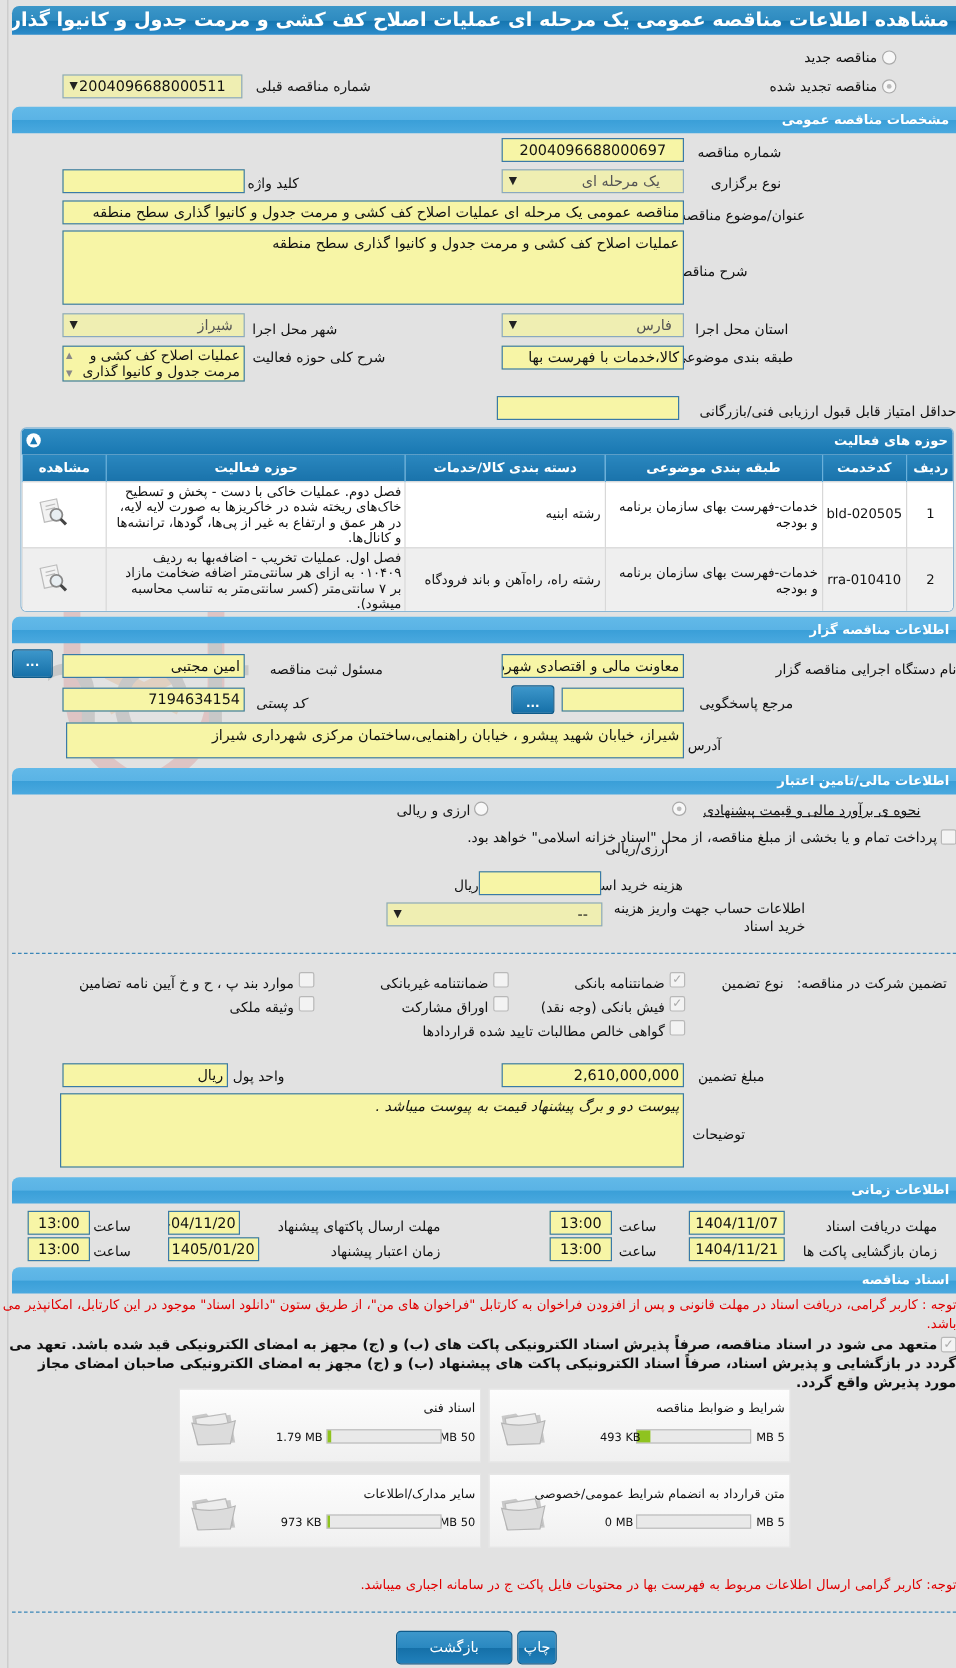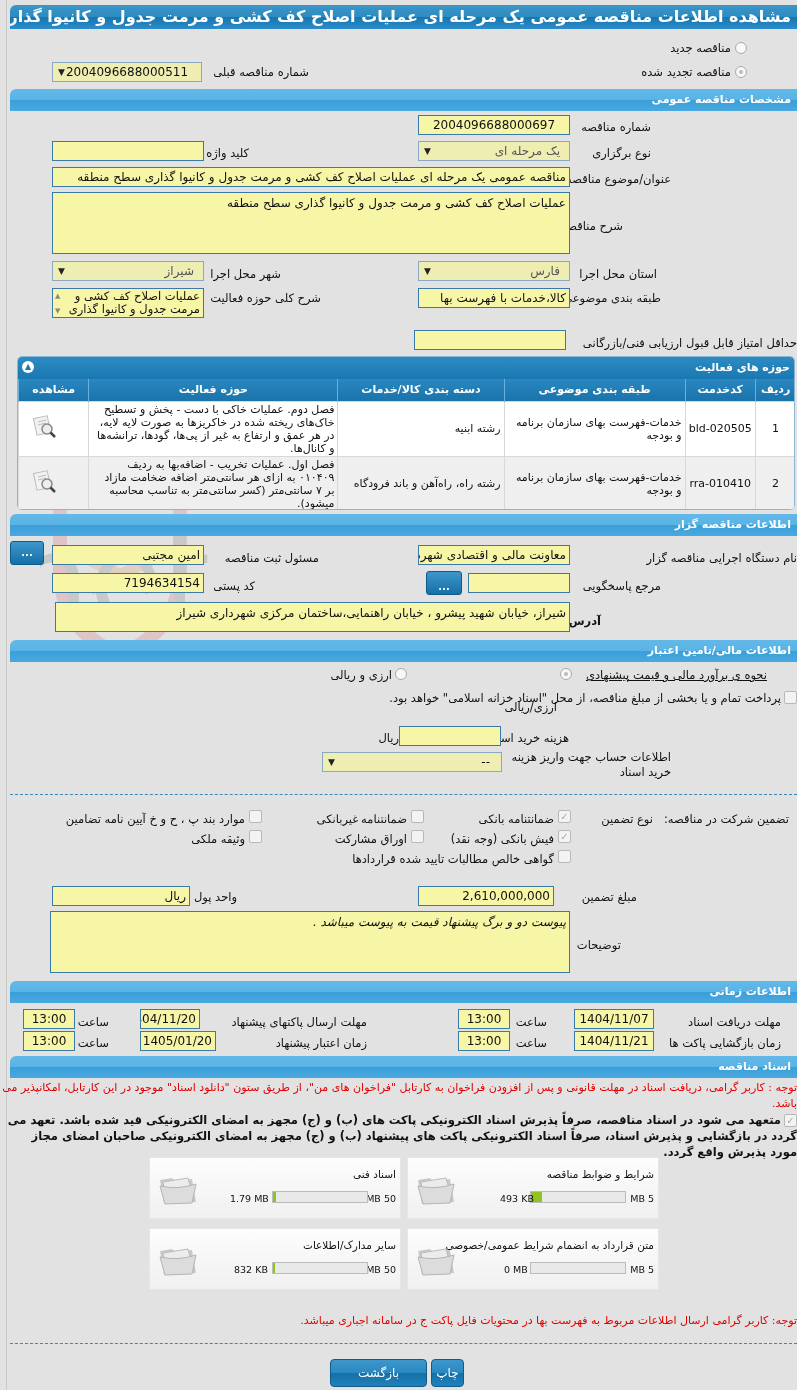--- a/index.html
+++ b/index.html
@@ -91,21 +91,21 @@
   <span class="arrow">▼</span>
 </div>
 
 <div class="bar" style="top:89px;">مشخصات مناقصه عمومی</div>
 
 <div class="lbl" style="right:146px; top:120px;">شماره مناقصه</div>
 <div class="inp c" style="left:418px; top:115px; width:152px;">2004096688000697</div>
 
 <div class="lbl" style="right:146px; top:146px;">نوع برگزاری</div>
 <div class="inp sel" style="left:418px; top:141px; width:152px;">
-  <span style="margin-right:6px;">یک مرحله ای</span>
+  <span style="margin-right:16px;">یک مرحله ای</span>
   <span class="arrow">▼</span>
 </div>
 <div class="lbl" style="right:548px; top:146px;">کلید واژه</div>
 <div class="inp" style="left:52px; top:141px; width:152px;"></div>
 
 <div class="lbl" style="right:126px; top:172px;">عنوان/موضوع مناقصه</div>
 <div class="inp" style="left:52px; top:167px; width:518px;">مناقصه عمومی یک مرحله ای عملیات اصلاح کف کشی و مرمت جدول و کانیوا گذاری سطح منطقه</div>
 
 <div class="lbl" style="right:174px; top:219px;">شرح مناقصه</div>
 <div class="inp ta" style="left:52px; top:192px; width:518px; height:62px;">عملیات اصلاح کف کشی و مرمت جدول و کانیوا گذاری سطح منطقه</div>
@@ -189,24 +189,24 @@
 <div class="bar" style="top:514px;">اطلاعات مناقصه گزار</div>
 <div class="lbl" style="right:0px; top:551px;">نام دستگاه اجرایی مناقصه گزار</div>
 <div class="inp" style="left:418px; top:545px; width:152px;">معاونت مالی و اقتصادی شهرداری شیراز</div>
 <div class="lbl" style="right:478px; top:551px;">مسئول ثبت مناقصه</div>
 <div class="inp" style="left:52px; top:545px; width:152px;">امین مجتبی</div>
 <div class="dots-btn" style="left:10px; top:541px; width:34px; height:24px; line-height:22px;">...</div>
 
 <div class="lbl" style="right:136px; top:579px;">مرجع پاسخگویی</div>
 <div class="inp" style="left:468px; top:573px; width:102px;"></div>
 <div class="dots-btn" style="left:426px; top:571px; width:36px; height:24px; line-height:30px;">...</div>
-<div class="lbl" style="right:542px; top:579px;">کد پستی</div>
+<div class="lbl" style="right:542px; top:579px;font-style:italic;">کد پستی</div>
 <div class="inp" style="left:52px; top:573px; width:152px;">7194634154</div>
 
-<div class="lbl" style="right:196px; top:614px;font-weight:bold;">آدرس</div>
+<div class="lbl" style="right:196px; top:614px;">آدرس</div>
 <div class="inp ta" style="left:55px; top:602px; width:515px; height:30px;">شیراز، خیابان شهید پیشرو ، خیابان راهنمایی،ساختمان مرکزی شهرداری شیراز</div>
 
 <div class="bar" style="top:640px;">اطلاعات مالی/تامین اعتبار</div>
 <div class="lbl" style="right:30px; top:668px;text-decoration:underline;">نحوه ی برآورد مالی و قیمت پیشنهادی</div>
 <div class="radio on" style="right:225px; top:668px;"></div>
 <div class="lbl" style="right:240px; top:668px;margin-top:32px;">ارزی/ریالی</div>
 <div class="radio" style="right:390px; top:668px;"></div>
 <div class="lbl" style="right:405px; top:668px;">ارزی و ریالی</div>
 
 <div class="chk" style="right:0px; top:691px;"></div>
@@ -238,21 +238,21 @@
 <div class="lbl" style="right:243px; top:832px;">فیش بانکی (وجه نقد)</div>
 <div class="chk" style="right:373px; top:830px;"></div>
 <div class="lbl" style="right:390px; top:832px;">اوراق مشارکت</div>
 <div class="chk" style="right:535px; top:830px;"></div>
 <div class="lbl" style="right:552px; top:832px;">وثیقه ملکی</div>
 
 <div class="chk" style="right:226px; top:850px;"></div>
 <div class="lbl" style="right:243px; top:852px;">گواهی خالص مطالبات تایید شده قراردادها</div>
 
 <div class="lbl" style="right:160px; top:890px;">مبلغ تضمین</div>
-<div class="inp" style="left:418px; top:886px; width:136px;">2,610,000,000</div>
+<div class="inp" style="left:418px; top:886px; width:152px;">2,610,000,000</div>
 <div class="lbl" style="right:560px; top:890px;">واحد پول</div>
 <div class="inp" style="left:52px; top:886px; width:138px;">ریال</div>
 
 <div class="lbl" style="right:176px; top:938px;">توضیحات</div>
 <div class="inp ta" style="left:50px; top:911px; width:520px; height:62px;font-style:italic;">پیوست دو و برگ پیشنهاد قیمت به پیوست میباشد .</div>
 
 <div class="bar" style="top:981px;">اطلاعات زمانی</div>
 
 <div class="lbl" style="right:16px; top:1015px;">مهلت دریافت اسناد</div>
 <div class="inp c" style="left:574px; top:1009px; width:80px;">1404/11/07</div>
@@ -317,21 +317,21 @@
       <path d="M5 10 L30 6 L36 28 L8 31 Z" fill="#ececec" stroke="#bbb"></path>
       <path d="M2 14 Q20 18 38 12 L34 31 L7 32 Z" fill="#dcdcdc" stroke="#b5b5b5"></path>
     </svg>
 </div>
 <div class="card" style="left:149px; top:1228px;">
   <div class="ttl">سایر مدارک/اطلاعات</div>
   <div class="max">50 MB</div>
   <div class="prog">
       <div class="fill" style="width:2%;"></div>
     </div>
-  <div class="cur" style="left:84px;">832 KB</div>
+  <div class="cur" style="left:84px;">973 KB</div>
   <svg class="folder" viewBox="0 0 40 34">
       <path d="M2 8 L14 6 L17 9 L34 7 L38 30 L6 32 Z" fill="#c9c9c9"></path>
       <path d="M5 10 L30 6 L36 28 L8 31 Z" fill="#ececec" stroke="#bbb"></path>
       <path d="M2 14 Q20 18 38 12 L34 31 L7 32 Z" fill="#dcdcdc" stroke="#b5b5b5"></path>
     </svg>
 </div>
 
 <div class="lbl red" style="right:0px; top:1314px; font-size:11px;">توجه: کاربر گرامی ارسال اطلاعات مربوط به فهرست بها در محتویات فایل پاکت ج در سامانه اجباری میباشد.</div>
 
 <div class="dash" style="top:1343px;"></div>

